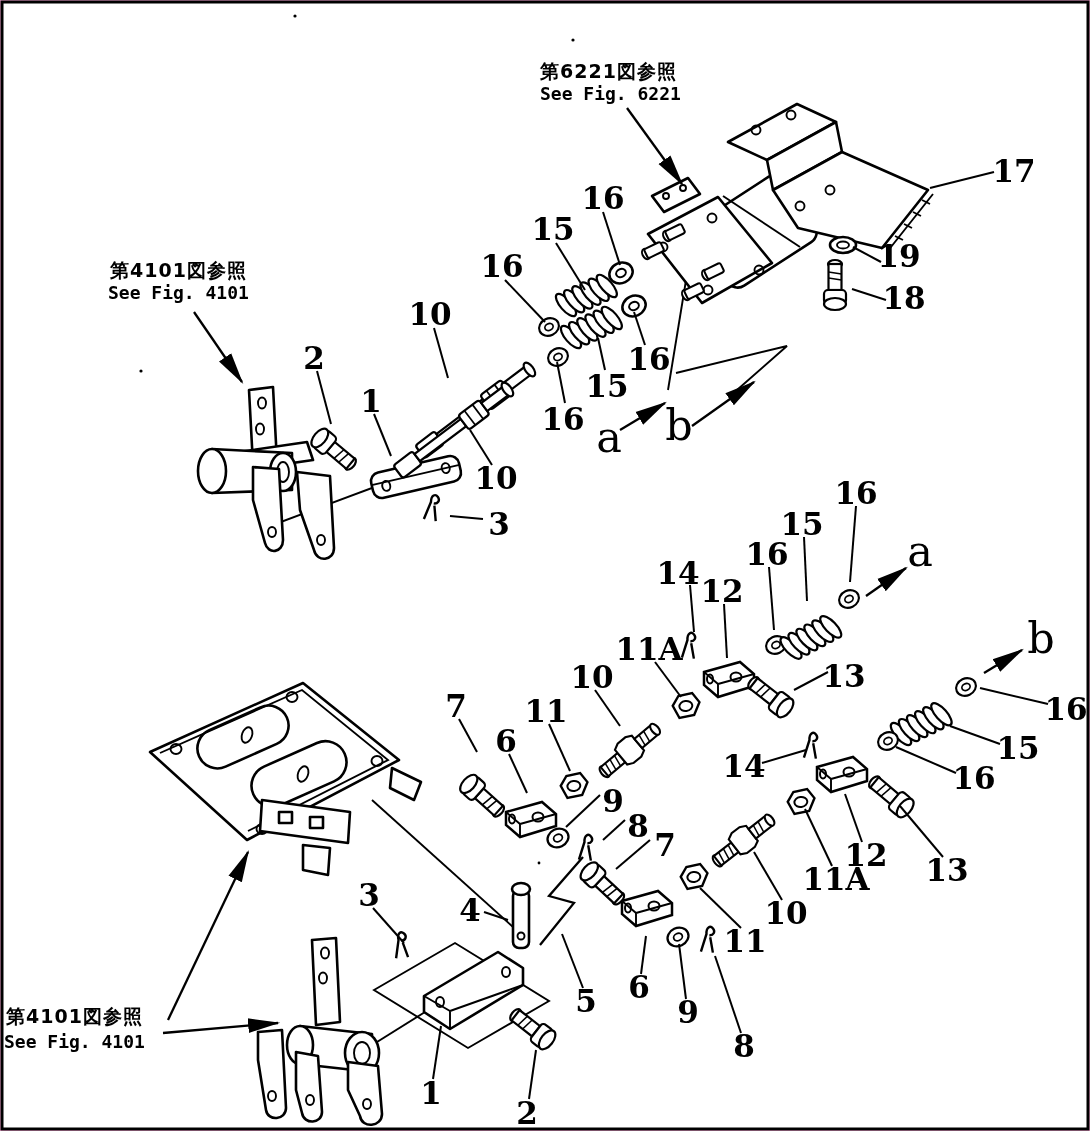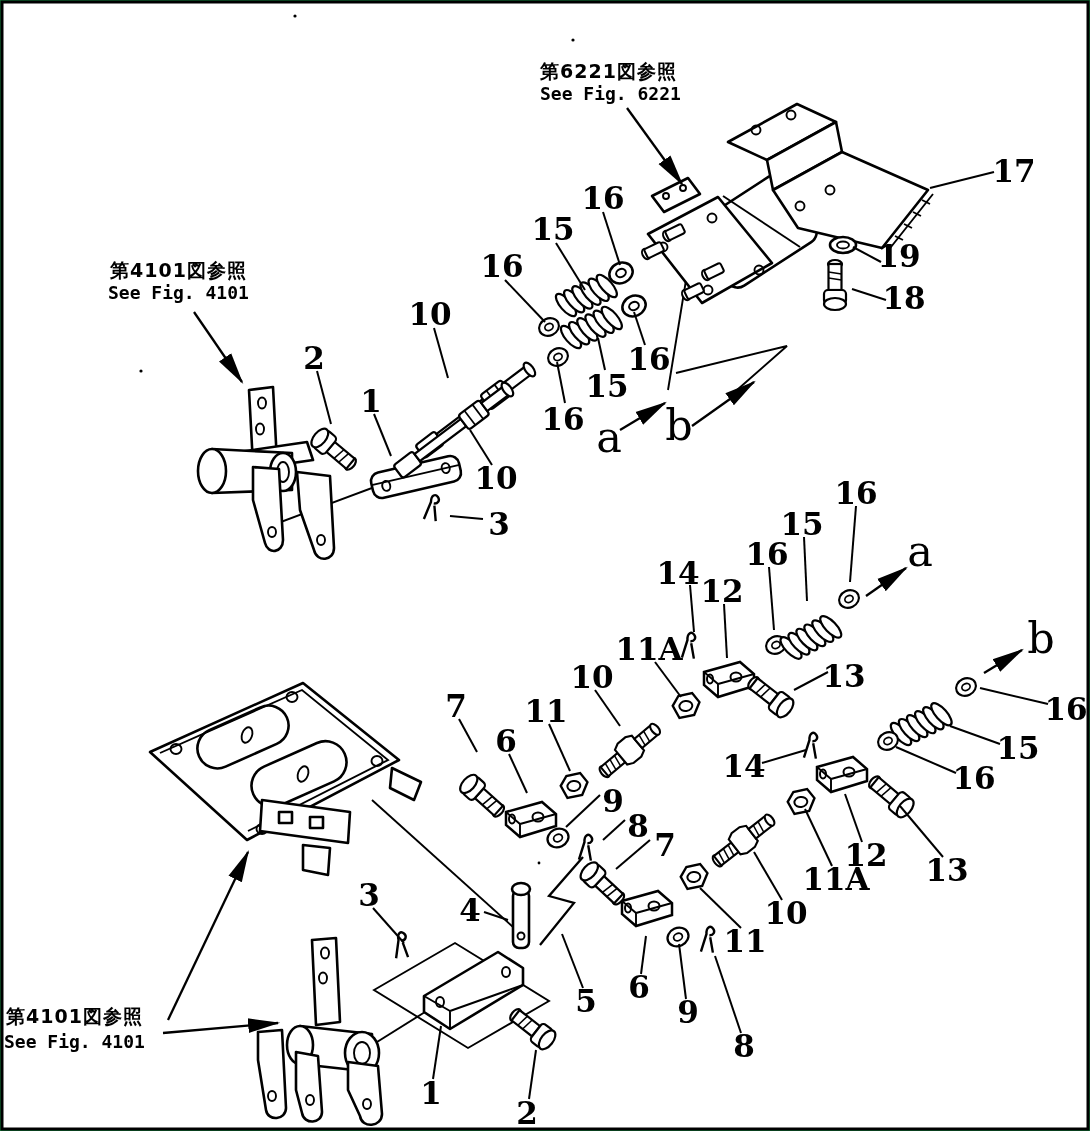--- a/index.html
+++ b/index.html
@@ -1,16 +1,16 @@
 <!DOCTYPE html>
 <html><head>
 <meta charset="utf-8">
 <style>
   html,body{margin:0;padding:0;background:#e8e8e8;}
-  .sheet{width:1090px;height:1131px;background:#15803d;position:relative;margin:0 auto;
+  .sheet{width:1090px;height:1131px;background:#f9a8d4;position:relative;margin:0 auto;
          font-family:"DejaVu Serif", serif;}
   svg{display:block}
   .p{fill:#ffffff;stroke:#000000;stroke-width:2.6;stroke-linejoin:round;}
   .o{fill:none;stroke:#000000;stroke-width:2.6;stroke-linejoin:round;}
   .i{fill:none;stroke:#000000;stroke-width:1.9;}
   .ld{fill:none;stroke:#000000;stroke-width:2;}
   .ar{fill:none;stroke:#000000;stroke-width:2.3;}
   .cx{fill:none;stroke:#000000;stroke-width:1.9;}
   .num{font-family:"DejaVu Serif", serif;font-size:31px;font-weight:bold;fill:#000;}
   .ab{font-family:"DejaVu Serif", serif;font-size:43px;fill:#000;}

